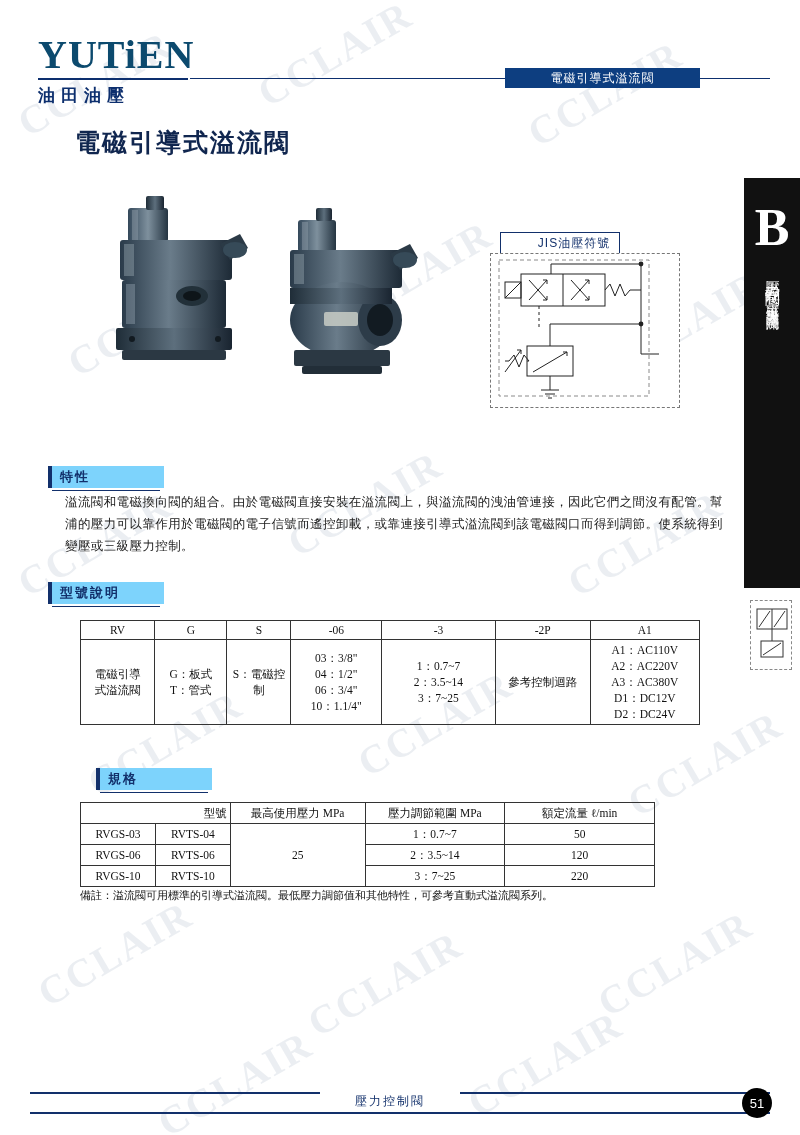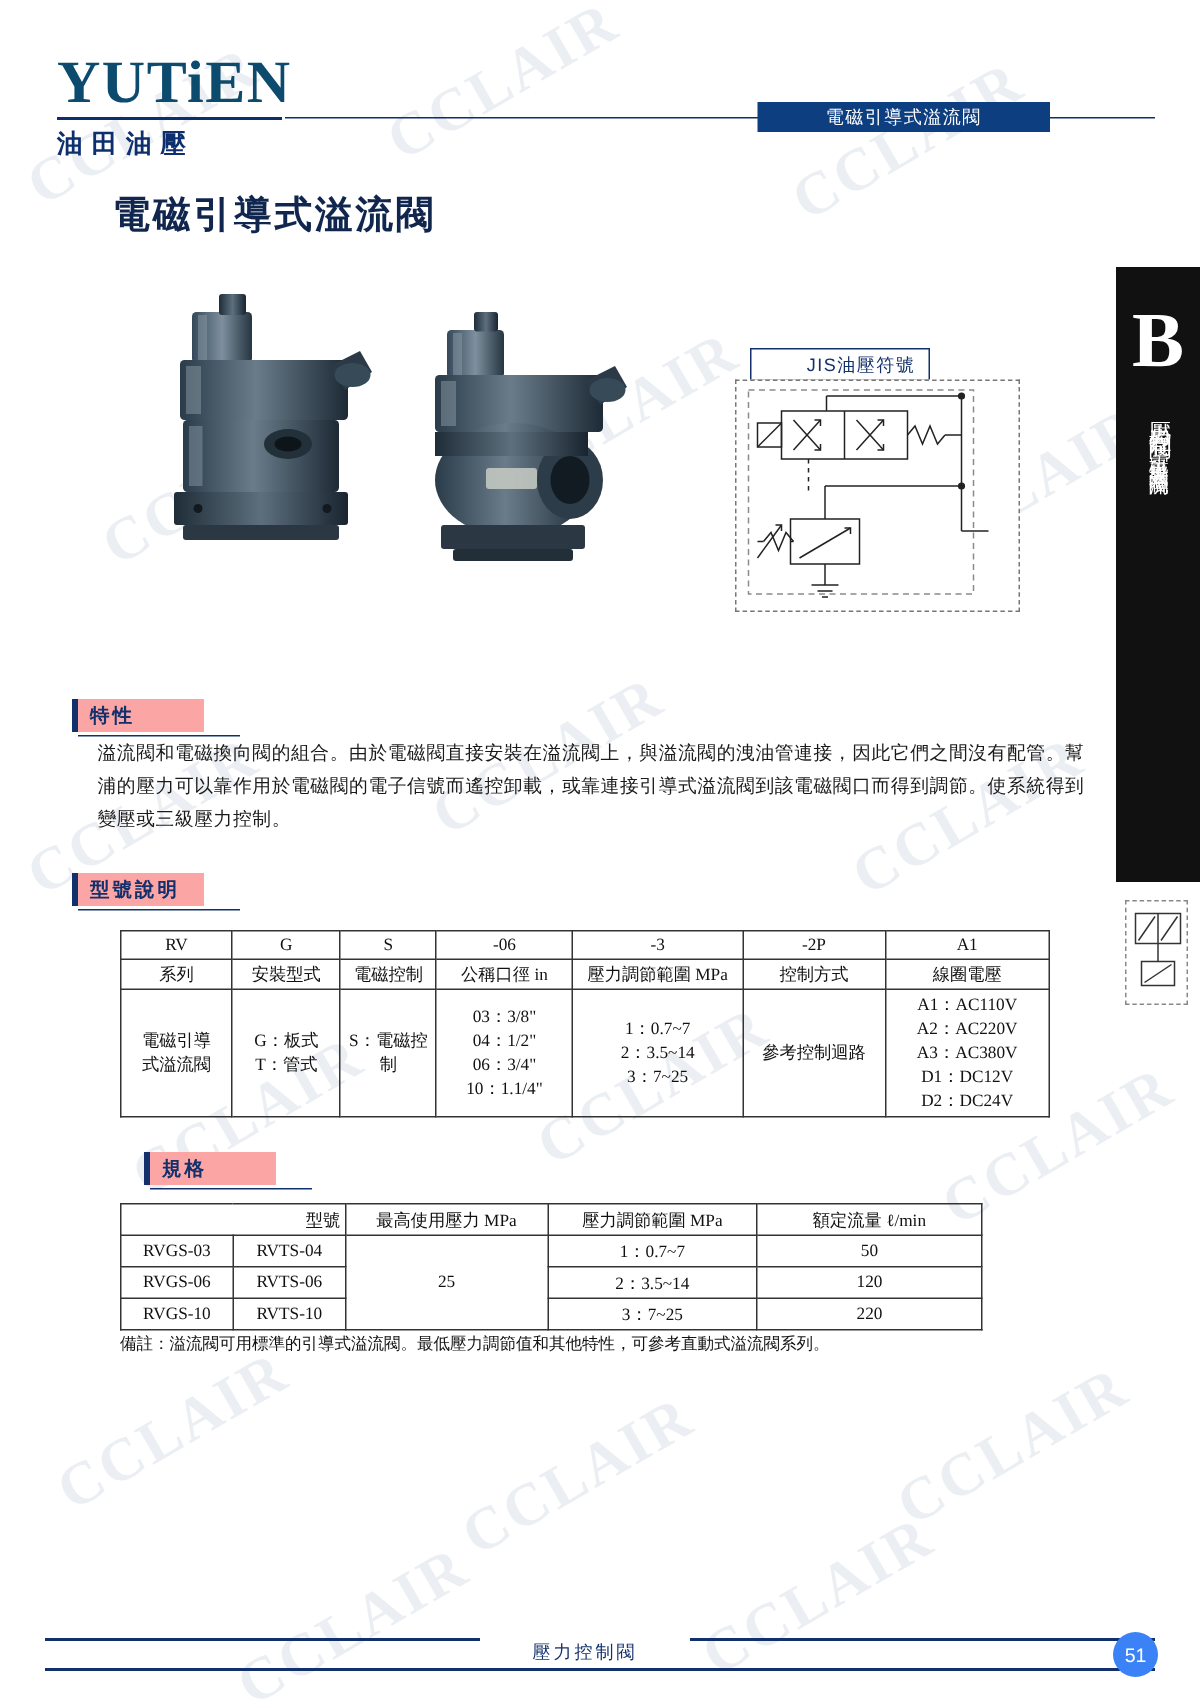--- a/index.html
+++ b/index.html
@@ -88,22 +88,22 @@
     display:flex; align-items:center; justify-content:center;
     font-size:12px; color:#12306b; letter-spacing:1px;padding-left:28px;
   }
   #jis-panel {
     position:absolute; left:490px; top:253px; width:190px; height:155px;
     border:1px dashed #777; background:#fff;
   }
 
   
   .sec-head {
-    position:absolute; height:22px; width:88px;
-    background:#fca5a5;
+    position:absolute; height:22px; width:116px;
+    background:#7dd3fc;
     border-left:4px solid #12306b;
     display:flex; align-items:center;
     padding-left:8px;
     font-size:13px; font-weight:bold; color:#12306b; letter-spacing:2px;
   }
   .sec-head::after {
     content:""; position:absolute; left:0; bottom:-3px; width:108px;
     border-bottom:1px solid #12306b;
   }
 
@@ -150,21 +150,21 @@
     border-top:2px solid #12306b;
   }
   #footer-label {
     position:absolute; left:320px; top:1092px; width:140px; height:19px;
     background:#fff; display:flex; align-items:center; justify-content:center;
     font-size:12px; color:#12306b; letter-spacing:2px;
   }
   #page-number {
     position:absolute; right:28px; top:1088px;
     width:30px; height:30px; border-radius:50%;
-    background:#3b82f6; color:#fff; font-size:13px;
+    background:#000000; color:#fff; font-size:13px;
     display:flex; align-items:center; justify-content:center;
   }
 </style>
 </head>
 <body>
 
 <div class="wm" style="left:10px; top:60px;">CCLAIR</div>
 <div class="wm" style="left:250px; top:30px;">CCLAIR</div>
 <div class="wm" style="left:520px; top:70px;">CCLAIR</div>
 <div class="wm" style="left:60px; top:300px;">CCLAIR</div>
@@ -342,29 +342,20 @@
   <tbody>
       <tr class="r1">
     <td style="width:72px;margin-top:23px;">RV</td>
     <td style="width:70px;">G</td>
     <td style="width:62px;">S</td>
     <td style="width:88px;">-06</td>
     <td style="width:110px;">-3</td>
     <td style="width:92px;">-2P</td>
     <td style="width:106px;">A1</td>
   </tr>
-  <tr class="r2">
-    <td>系列</td>
-    <td>安裝型式</td>
-    <td>電磁控制</td>
-    <td>公稱口徑 in</td>
-    <td>壓力調節範圍 MPa</td>
-    <td>控制方式</td>
-    <td>線圈電壓</td>
-  </tr>
   <tr class="r3">
     <td class="cell-lines">電磁引導<br>式溢流閥</td>
     <td class="cell-lines cell-left">G：板式<br>T：管式</td>
     <td class="cell-lines">S：電磁控制</td>
     <td class="cell-lines cell-left">03：3/8"<br>04：1/2"<br>06：3/4"<br>10：1.1/4"</td>
     <td class="cell-lines cell-left">1：0.7~7<br>2：3.5~14<br>3：7~25</td>
     <td class="cell-lines">參考控制迴路</td>
     <td class="cell-lines cell-left">A1：AC110V<br>A2：AC220V<br>A3：AC380V<br>D1：DC12V<br>D2：DC24V</td>
   </tr>
 </tbody>

